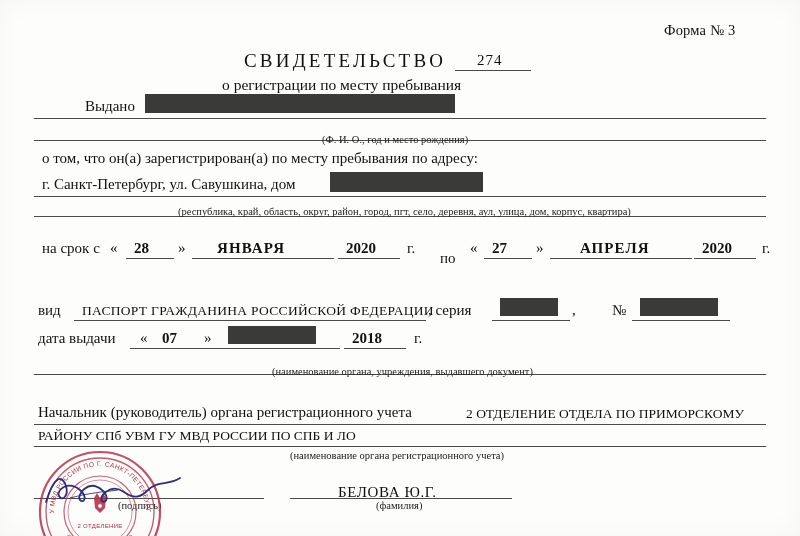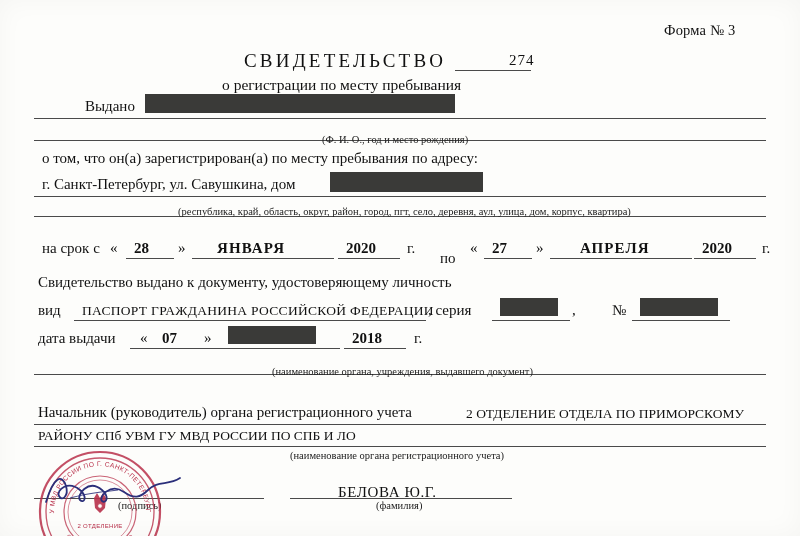--- a/index.html
+++ b/index.html
@@ -88,21 +88,21 @@
   }
 </style>
 </head>
 <body>
 
 <div id="page">
 
   <div class="txt form-no" style="left:664px; top:22px;">Форма № 3</div>
 
   <div class="txt title-main" style="left:244px; top:50px;">СВИДЕТЕЛЬСТВО</div>
-  <div class="txt num-hand" style="left:477px; top:52px;margin-left:32px;">274</div>
+  <div class="txt num-hand" style="left:477px; top:52px;">274</div>
   <div class="line" style="left:455px; top:70px; width:76px;"></div>
 
   <div class="txt title-sub" style="left:222px; top:76px;">о регистрации по месту пребывания</div>
 
   <div class="txt body-t" style="left:85px; top:98px;">Выдано</div>
   <div class="redact" style="left:145px; top:94px; width:310px; height:19px;"></div>
   <div class="line" style="left:34px; top:118px; width:732px;"></div>
 
   <div class="line" style="left:34px; top:140px; width:732px;"></div>
   <div class="txt caption" style="left:322px; top:128px;margin-top:6px;">(Ф. И. О., год и место рождения)</div>
@@ -129,21 +129,20 @@
   <div class="txt body-t" style="left:470px; top:240px;">«</div>
   <div class="txt body-b" style="left:492px; top:240px;">27</div>
   <div class="line" style="left:484px; top:258px; width:48px;"></div>
   <div class="txt body-t" style="left:536px; top:240px;">»</div>
   <div class="txt body-b wide" style="left:580px; top:240px;">АПРЕЛЯ</div>
   <div class="line" style="left:550px; top:258px; width:142px;"></div>
   <div class="txt body-b" style="left:702px; top:240px;">2020</div>
   <div class="line" style="left:694px; top:258px; width:62px;"></div>
   <div class="txt body-t" style="left:762px; top:240px;">г.</div>
 
-  <div class="txt body-t" style="left:38px; top:274px;">Свидетельство выдано к документу, удостоверяющему личность</div>
 
   <div class="txt body-t" style="left:38px; top:302px;">вид</div>
   <div class="txt" style="left:82px; top:303px; font-size:13.5px; letter-spacing:0.3px;">ПАСПОРТ ГРАЖДАНИНА РОССИЙСКОЙ ФЕДЕРАЦИИ</div>
   <div class="line" style="left:74px; top:320px; width:352px;"></div>
   <div class="txt body-t" style="left:428px; top:302px;">, серия</div>
   <div class="redact" style="left:500px; top:298px; width:58px; height:18px;"></div>
   <div class="line" style="left:492px; top:320px; width:78px;"></div>
   <div class="txt body-t" style="left:572px; top:302px;">,</div>
   <div class="txt body-t" style="left:612px; top:302px;">№</div>
   <div class="redact" style="left:640px; top:298px; width:78px; height:18px;"></div>

